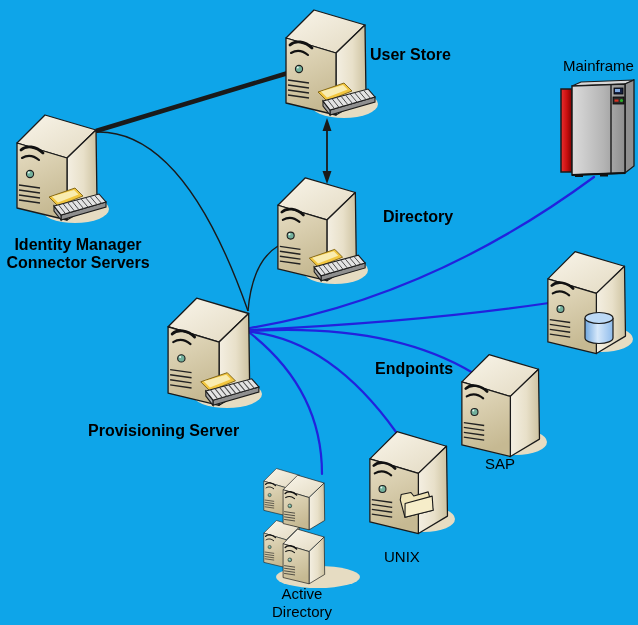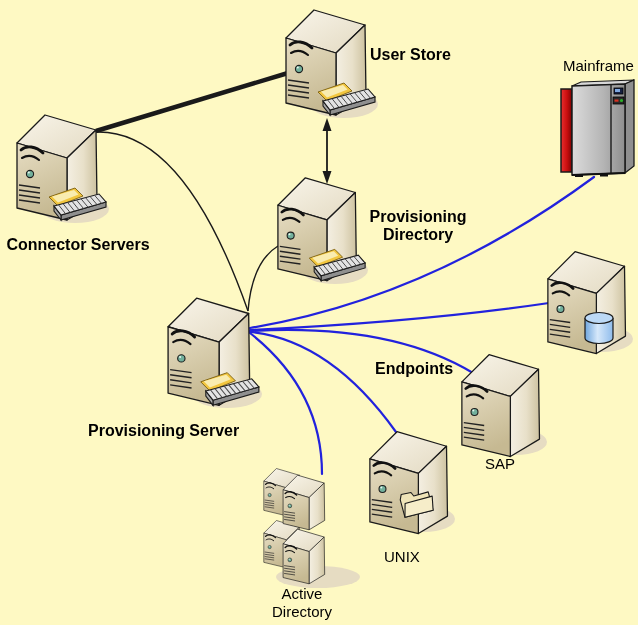--- a/index.html
+++ b/index.html
@@ -1,16 +1,16 @@
 <!DOCTYPE html>
 <html><head>
 <meta charset="utf-8">
 <style>
   html,body{margin:0;padding:0;background:#fff;}
-  .stage{position:relative;width:638px;height:625px;background:#fef9c3;overflow:hidden;
+  .stage{position:relative;width:638px;height:625px;background:#0ea5e9;overflow:hidden;
          font-family:"Liberation Sans",sans-serif;}
   .stage svg{position:absolute;left:0;top:0;}
   .lbl{position:absolute;color:#000;font-size:15px;line-height:18px;white-space:nowrap;}
   .lbl.b{font-weight:bold;font-size:16px;}
   .lbl.c{text-align:center;white-space:normal;}
 </style>
 </head>
 <body>
 
 <div class="stage">
@@ -131,24 +131,24 @@
     <use href="#tower" transform="translate(262,464) scale(0.45)"></use>
     <use href="#tower" transform="translate(262,516) scale(0.45)"></use>
     <use href="#tower" transform="translate(281,470) scale(0.52)"></use>
     <use href="#tower" transform="translate(281,524) scale(0.52)"></use>
   </g>
 </svg>
 
 <div class="lbl b" style="left:370px;top:46px;">User Store</div>
 <div class="lbl" style="left:563px;top:57px;text-align:right;">Mainframe</div>
 <div class="lbl b c" style="left:0px;top:236px;width:156px;">
+  <div>Identity Manager</div>
   <div>Connector Servers</div>
 </div>
 <div class="lbl b c" style="left:358px;top:208px;width:120px;">
-  <div>Provisioning</div>
   <div>Directory</div>
 </div>
 <div class="lbl b" style="left:88px;top:422px;">Provisioning Server</div>
 <div class="lbl b" style="left:375px;top:360px;">Endpoints</div>
 <div class="lbl" style="left:485px;top:455px;">SAP</div>
 <div class="lbl" style="left:384px;top:548px;">UNIX</div>
 <div class="lbl c" style="left:260px;top:585px;width:84px;text-align:center;">
   <div>Active</div>
   <div>Directory</div>
 </div>

